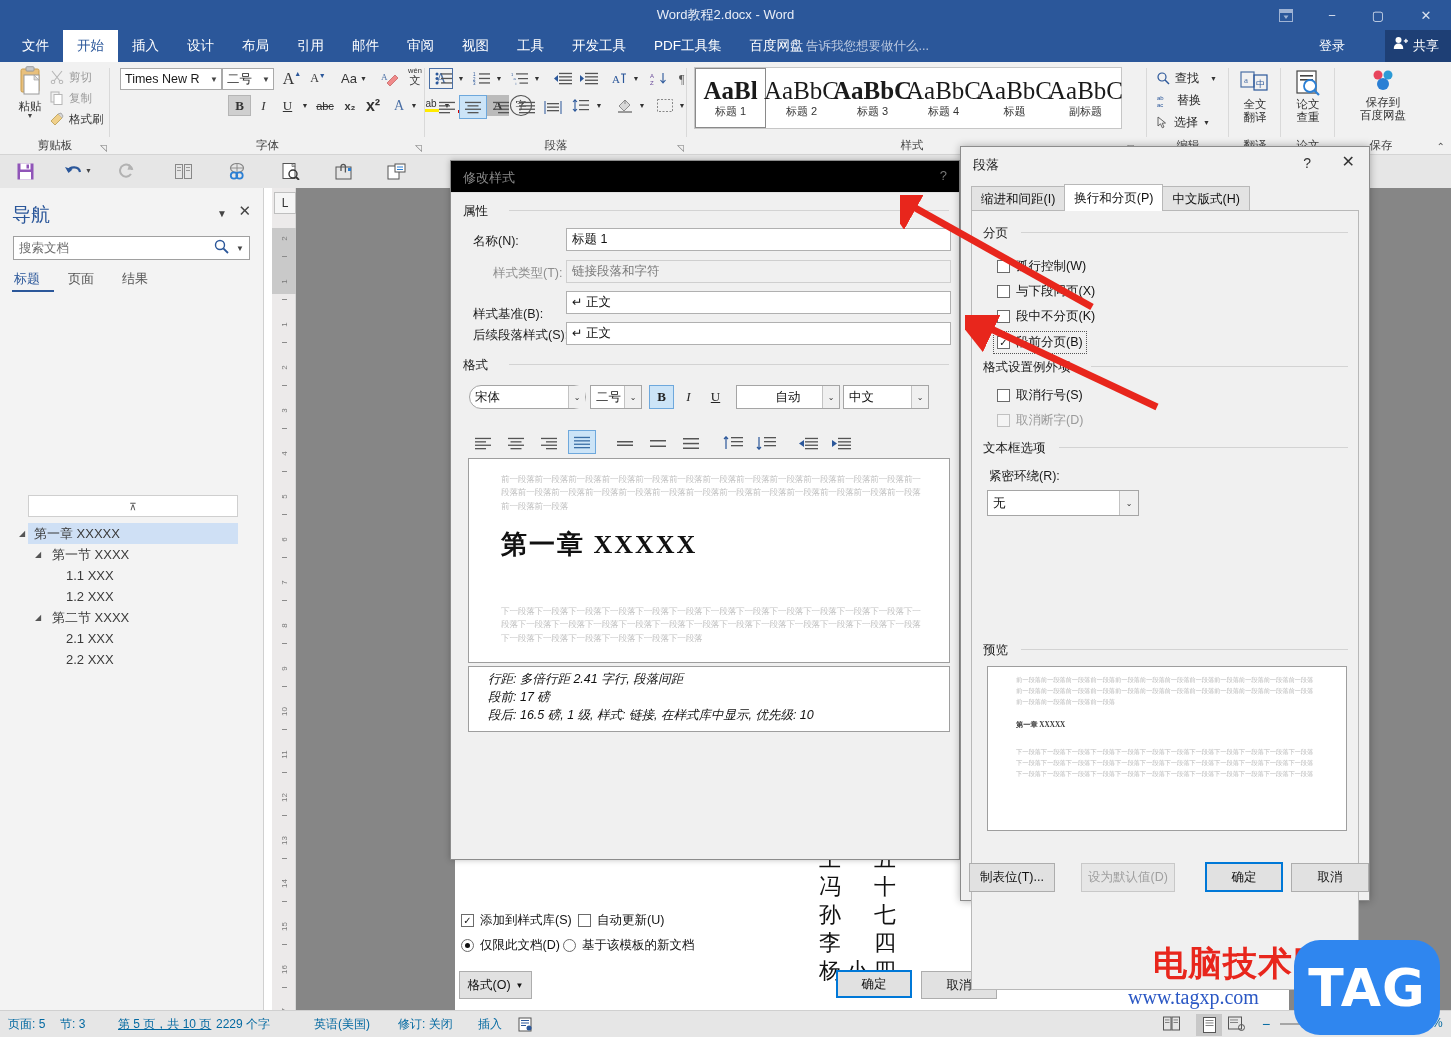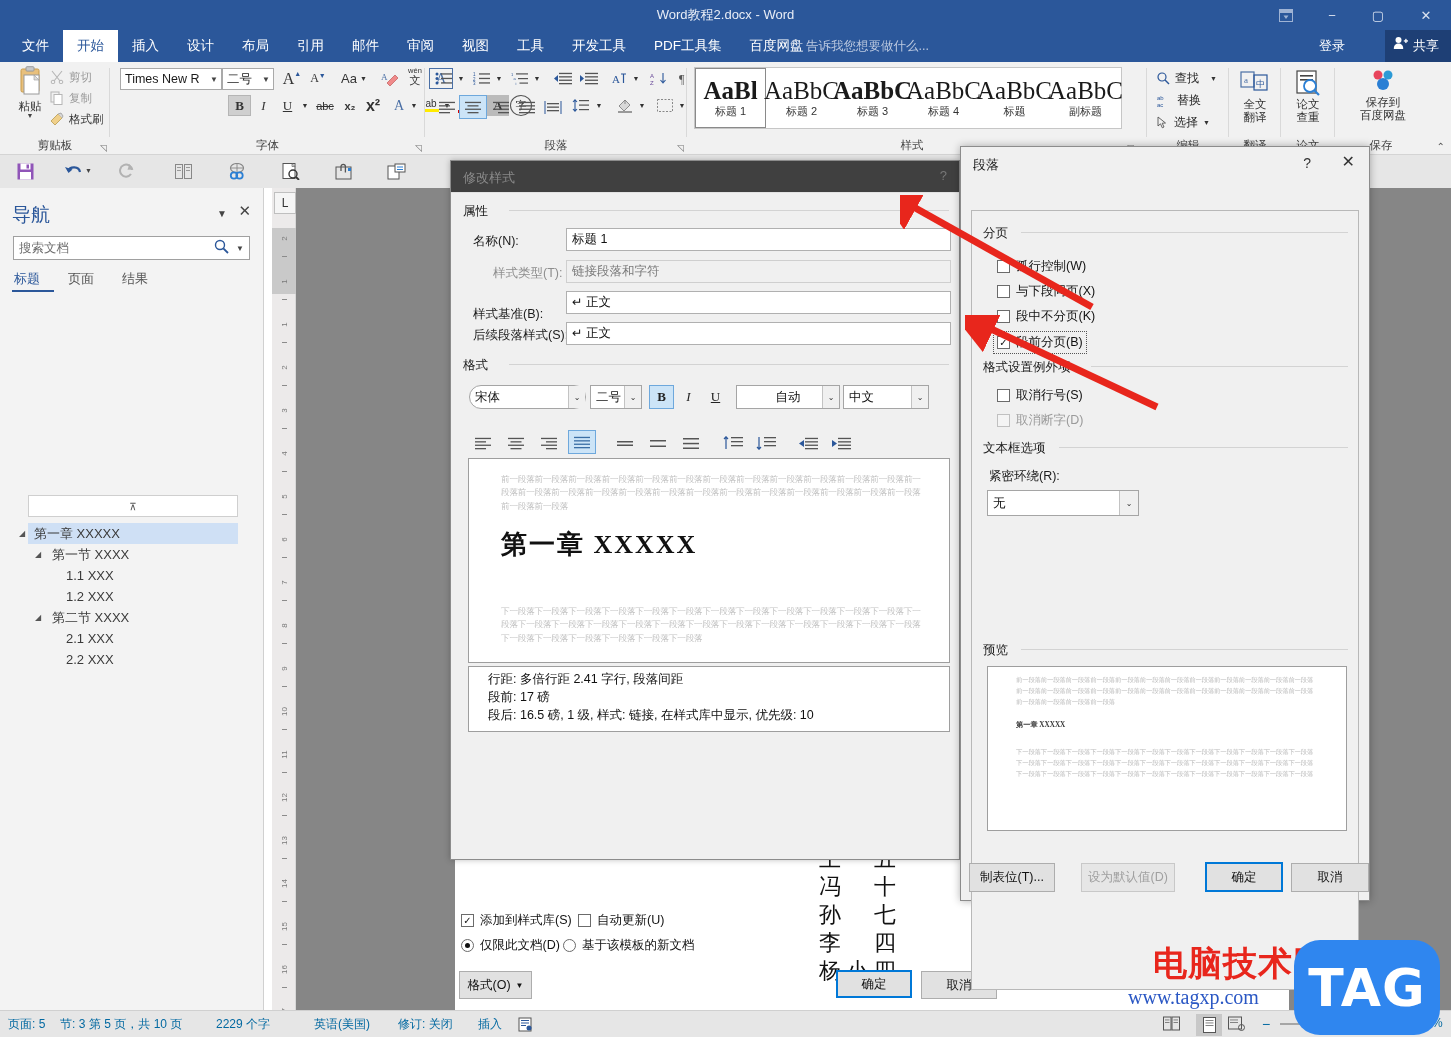--- a/index.html
+++ b/index.html
@@ -186,21 +186,21 @@
   }
 
   
   .dlg-style {
     position: absolute; left: 450px; top: 160px; width: 510px; height: 700px;
     background: #f0f0f0; border: 1px solid #8c8c8c;
     box-shadow: 0 0 6px rgba(0,0,0,0.25);
   }
   .dlg-style .dtitle {
     position: absolute; left: 0; top: 0; width: 100%; height: 32px;
-    background: #404040; border-bottom: 1px solid #e2e2e2;
+    background: #000000; border-bottom: 1px solid #e2e2e2;
   }
   .dlg-style .dtitle span { position: absolute; left: 12px; top: 8px; font-size: 13px; color: #8a8a8a; }
   .dlg-style .dhelp { position: absolute; right: 12px; top: 7px; font-size: 13px; color: #777; }
 
   .grp-label { position: absolute; font-size: 12.5px; color: #1a1a1a; }
   .grp-line { position: absolute; height: 1px; background: #d3d3d3; }
   .fld-label { position: absolute; font-size: 12.5px; color: #1a1a1a; }
   .fld-label.dim { color: #8e8e8e; }
   .tbox {
     position: absolute; background: #fff; border: 1px solid #b0b0b0;
@@ -236,21 +236,21 @@
     word-break: break-all;
   }
   .pheading {
     font-family: "Liberation Serif", "DejaVu Serif", serif;
     font-weight: bold; color: #111;
   }
   .descbox {
     position: absolute; background: #fff; border: 1px solid #9e9e9e;
     font-size: 12.5px; color: #111; line-height: 1.42; padding: 4px 5px;
   }
-  .descbox .ind { padding-left: 14px; }
+  .descbox .ind { padding-left: 14px; font-style: italic; }
 
   .cbx { position: absolute; display: flex; align-items: center; gap: 6px; font-size: 12.5px; color: #111; }
   .cbx .box {
     width: 13px; height: 13px; background: #fff; border: 1px solid #6b6b6b;
     display: flex; align-items: center; justify-content: center; font-size: 10px; color: #111;
   }
   .cbx.dim { color: #9a9a9a; }
   .cbx.dim .box { border-color: #c0c0c0; background: #f4f4f4; }
   .cbx.focus { outline: 1px dotted #555; outline-offset: 1px; padding: 1px 2px; }
   .rdo { position: absolute; display: flex; align-items: center; gap: 6px; font-size: 12.5px; color: #111; }
@@ -1110,20 +1110,25 @@
     <div class="btn" style="left:470px; top:810px; width:76px;">
       <span>取消</span>
     </div>
   </div>
 
   <div class="dlg-para">
     <div class="ptitle">段落</div>
     <div class="phelp">?</div>
     <div class="pclose">✕</div>
 
+    <div class="ptabstrip">
+      <div class="ptab">缩进和间距(I)</div>
+      <div class="ptab active">换行和分页(P)</div>
+      <div class="ptab">中文版式(H)</div>
+    </div>
     <div class="ptabpanel"></div>
 
     <div class="grp-label" style="left:22px; top:78px;">分页</div>
     <div class="grp-line" style="left:60px; top:85px; width:327px;"></div>
 
     <div class="cbx" style="left:36px; top:111px;">
       <span class="box"></span>
       <span>孤行控制(W)</span>
     </div>
     <div class="cbx" style="left:36px; top:136px;">
@@ -1200,21 +1205,21 @@
       <marker id="ah2" markerWidth="7" markerHeight="7" refX="1" refY="3.5" orient="auto">
         <polygon points="0 0, 7 3.5, 0 7" fill="#e8261c"></polygon>
       </marker>
     </defs>
     <line x1="192" y1="92" x2="22" y2="12" stroke="#e8261c" stroke-width="7" marker-end="url(#ah2)"></line>
   </svg>
 
   <div class="statusbar">
     <div class="sb-item" style="left:8px;">页面: 5</div>
     <div class="sb-item" style="left:60px;">节: 3</div>
-    <div class="sb-item" style="left:89px;">第 5 页，共 10 页</div>
+    <div class="sb-item" style="left:118px;text-decoration:underline;">第 5 页，共 10 页</div>
     <div class="sb-item" style="left:216px;">2229 个字</div>
     <div class="sb-item" style="left:314px;">英语(美国)</div>
     <div class="sb-item" style="left:398px;">修订: 关闭</div>
     <div class="sb-item" style="left:478px;">插入</div>
     <div class="sb-right" style="left:518px; top:6px;">
       <svg width="15" height="15" viewBox="0 0 15 15">
           <rect x="1" y="1" width="12" height="13" fill="#fff" stroke="#555"></rect>
           <rect x="3" y="3" width="8" height="1" fill="#2b579a"></rect>
           <rect x="3" y="5.5" width="8" height="1" fill="#2b579a"></rect>
           <rect x="3" y="8" width="5" height="1" fill="#2b579a"></rect>

